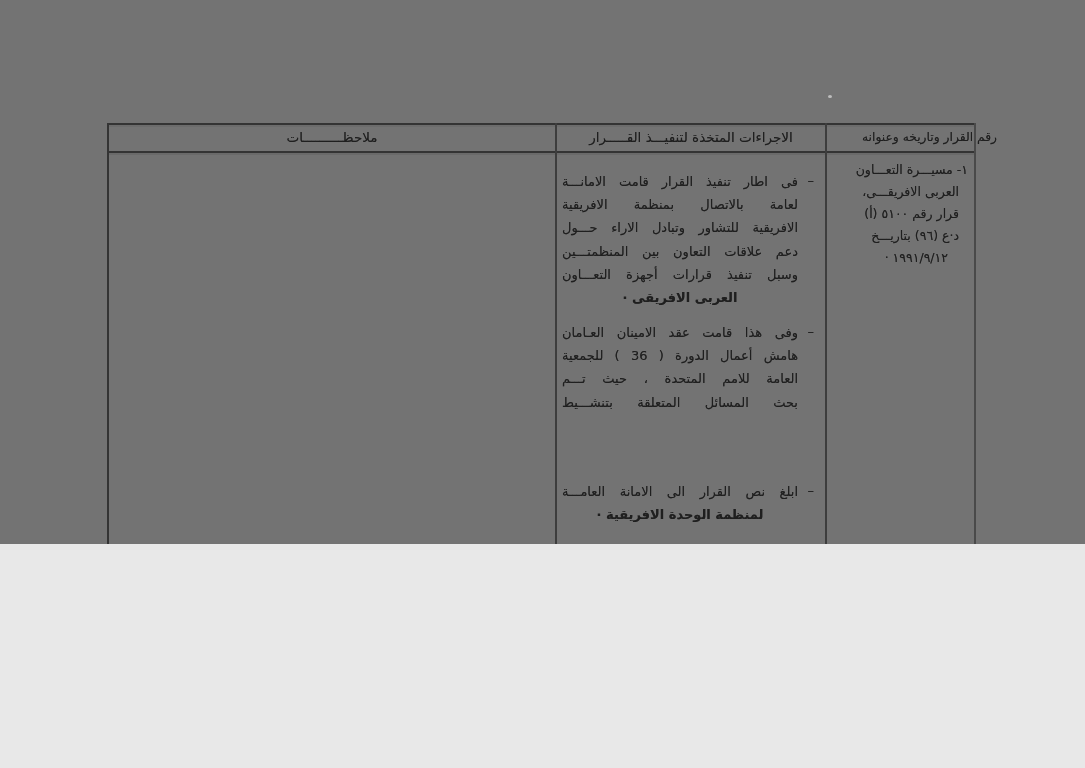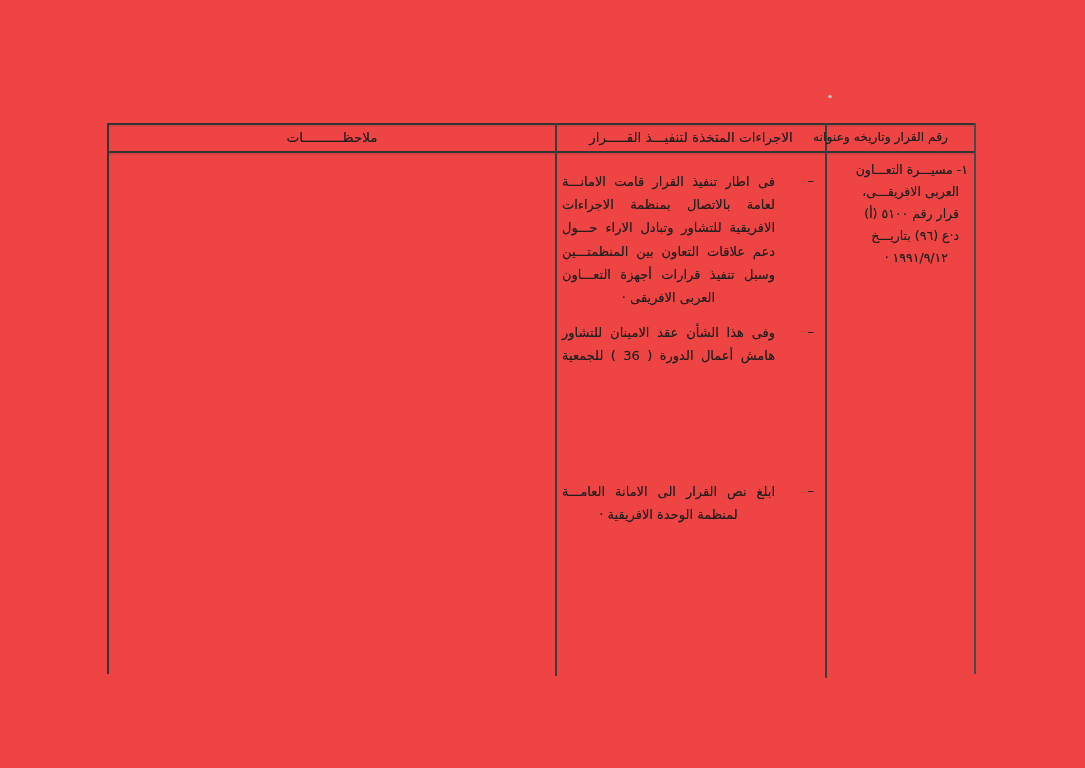--- a/index.html
+++ b/index.html
@@ -1,57 +1,57 @@
 <!DOCTYPE html>
 <html lang="ar"><head>
 <meta charset="utf-8">
 <style>
   html,body { margin:0; padding:0; background:#e8e8e8; }
   .page {
-    position:relative; width:1085px; height:768px; margin:0 auto;
-    background:#ef4444; overflow:hidden;
+    position:relative; width:1085px; height:544px; margin:0 auto;
+    background:#737373; overflow:hidden;
     font-family:"DejaVu Sans", sans-serif; color:#1f1f1f;
     text-shadow:0 0 .5px rgba(25,25,25,.55);
   }
   
   .rule { position:absolute; background:#343434; }
   .rule.hline { height:2px; }
   .rule.vline { width:2px; }
   #border-top      { left:108px; top:123px; width:868px; box-shadow:0 2px 0 rgba(60,60,60,.12); }
   #border-header   { left:108px; top:151px; width:868px; box-shadow:0 2px 0 rgba(60,60,60,.15); }
   #border-left     { left:107px; top:123px; height:551px; }
   #divider-notes   { left:555px; top:123px; height:553px; background:#3d3d3d; }
   #divider-decision{ left:825px; top:123px; height:555px; background:#3d3d3d; }
   #border-right    { left:974px; top:123px; height:551px; background:#4a4a4a; }
 
   
   .hdr { position:absolute; direction:rtl; text-align:center;
          font-size:13.5px; white-space:nowrap; }
   .h-notes    { left:110px; top:129px; width:444px; }
   .h-actions  { left:558px; top:129px; width:266px; }
-  .h-decision { left:807px; top:130px; width:147px; font-size:12.3px; }
+  .h-decision { left:856px; top:130px; width:147px; font-size:12.3px; }
 
   
   .decision-cell { position:absolute; left:834px; top:159px; width:134px;
                    direction:rtl; font-size:12.5px; line-height:22px; }
   .dline { text-align:right; white-space:nowrap; }
   .dline.ind  { padding-right:9px; }
   .dline.date { padding-right:20px; }
 
   
   .actions-cell { position:absolute; left:562px; top:123px; width:260px; height:550px;
                   direction:rtl; font-size:13px; }
   .para { position:absolute; right:0; left:0; }
   #para-1 { top:47px; }
   #para-2 { top:198px; }
   #para-3 { top:357px; }
   .dash { position:absolute; right:8px; top:-1px; line-height:23px; }
-  .plines { margin-right:47px; }
+  .plines { margin-right:24px; }
   .aline { line-height:23.2px; text-align:justify; text-align-last:justify; }
-  .aline.end { text-align-last:center; }
+  .aline.end { text-align-last:center;font-weight:bold; }
 
   
   .notes-cell { position:absolute; left:110px; top:155px; width:443px; height:515px; }
 
   
   .speck { position:absolute; left:828px; top:95px; width:4px; height:3px;
            background:#bdbdbd; border-radius:50%; }
 </style>
 </head>
 <body>
@@ -76,33 +76,35 @@
     <div class="dline ind">د·ع (٩٦) بتاريـــخ</div>
     <div class="dline date">١٩٩١/٩/١٢ ·</div>
   </div>
 
   <div class="actions-cell">
 
     <div class="para" id="para-1">
       <span class="dash">–</span>
       <div class="plines">
         <div class="aline">فى اطار تنفيذ القرار قامت الامانـــة</div>
-        <div class="aline">لعامة بالاتصال بمنظمة الاجراءات</div>
+        <div class="aline">لعامة بالاتصال بمنظمة الافريقية</div>
         <div class="aline">الافريقية للتشاور وتبادل الاراء حـــول</div>
         <div class="aline">دعم علاقات التعاون بين المنظمتـــين</div>
         <div class="aline">وسبل تنفيذ قرارات أجهزة التعـــاون</div>
         <div class="aline end">العربى الافريقى ·</div>
       </div>
     </div>
 
     <div class="para" id="para-2">
       <span class="dash">–</span>
       <div class="plines">
-        <div class="aline">وفى هذا الشأن عقد الامينان للتشاور</div>
+        <div class="aline">وفى هذا قامت عقد الامينان العـامان</div>
         <div class="aline">هامش أعمال الدورة ( 36 ) للجمعية</div>
+        <div class="aline">العامة للامم المتحدة ، حيث تـــم</div>
+        <div class="aline">بحث المسائل المتعلقة بتنشـــيط</div>
       </div>
     </div>
 
     <div class="para" id="para-3">
       <span class="dash">–</span>
       <div class="plines">
         <div class="aline">ابلغ نص القرار الى الامانة العامـــة</div>
         <div class="aline end">لمنظمة الوحدة الافريقية ·</div>
       </div>
     </div>

